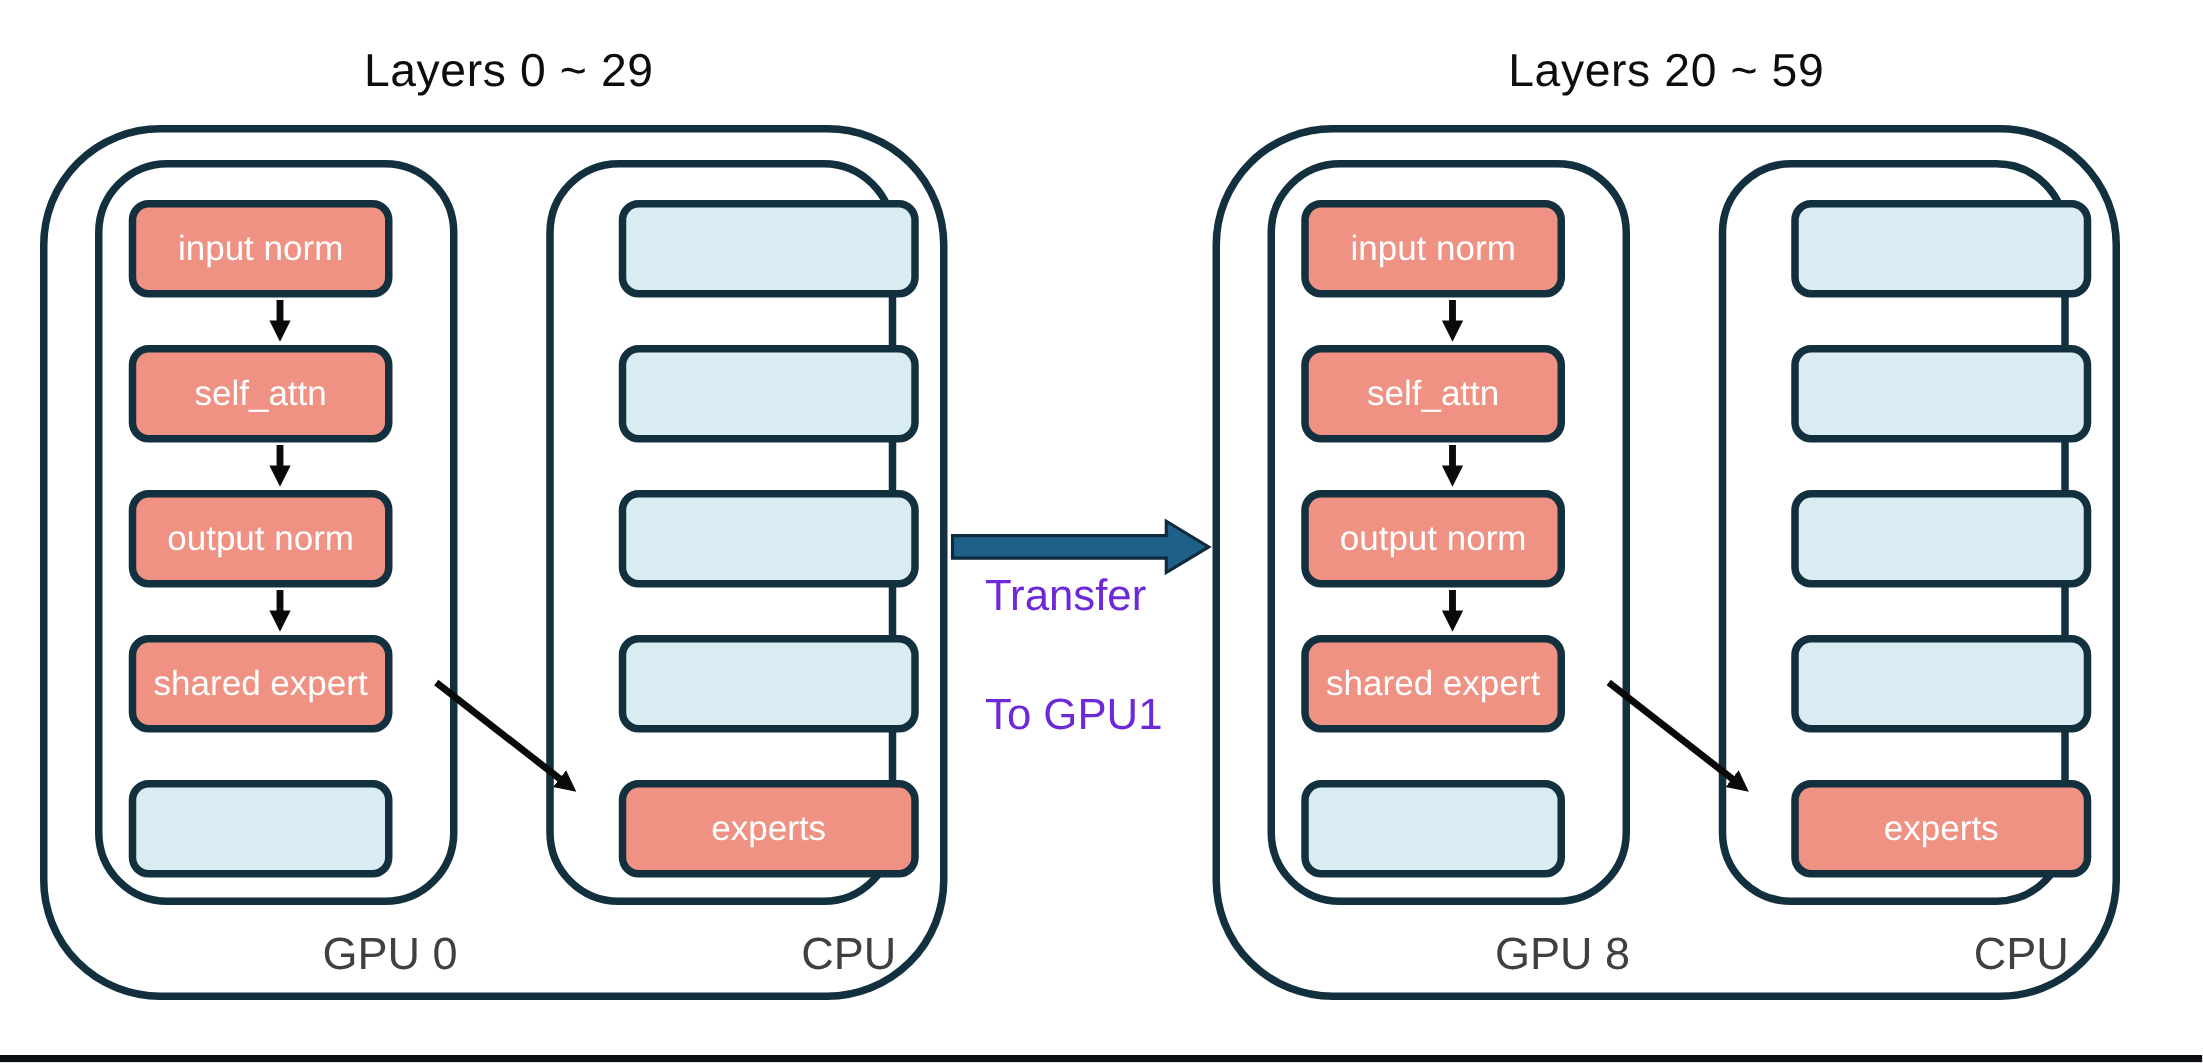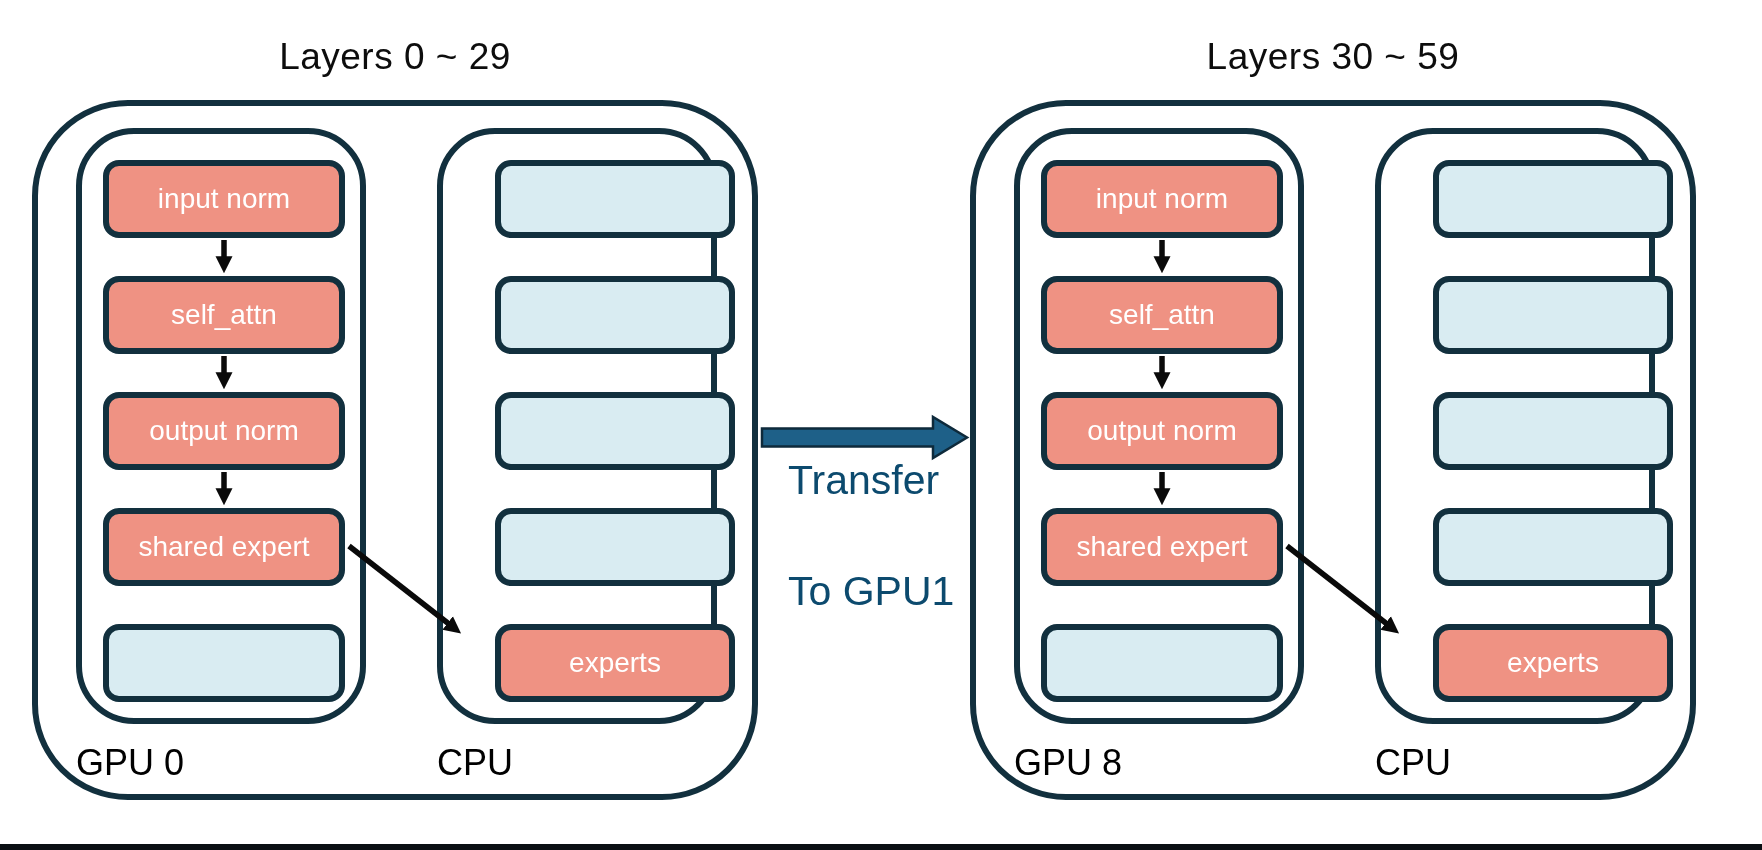--- a/index.html
+++ b/index.html
@@ -37,56 +37,56 @@
   .col-cpu{width:280px;}
   .mbox{
     position:absolute;
     height:78px;
     border:6px solid #12303E;
     border-radius:16px;
     box-sizing:border-box;
     display:flex;align-items:center;justify-content:center;
     font-size:28px;color:#ffffff;
   }
-  .mbox.gpu{width:242px;}
+  .mbox.gpu{width:211px;}
   .mbox.cpu{width:240px;margin-left:40px;}
   .module{background:#EF9283;}
   .empty{background:#D9ECF2;}
   .dev-label{
     position:absolute;
     top:742px;
-    text-align:left;
+    text-align:right;
     font-size:36px;
-    color:#000000;
+    color:#404040;
   }
   .transfer-label{
     position:absolute;
     left:788px;top:453px;
-    font-size:41px;
-    color:#0c4a6e;
+    font-size:35px;
+    color:#6d28d9;
     line-height:1.35;
     white-space:pre;
   }
   .bottom-line{
     position:absolute;
     left:0;top:844px;width:1762px;height:6px;
     background:#0b0f14;
   }
   .overlay{
     position:absolute;left:0;top:0;
     pointer-events:none;
     z-index:10;
   }
 </style>
 </head>
 <body>
 
 <div class="canvas">
 
-  <div class="layers-title" style="left:32px;top:36px;width:726px;">Layers 0 ~ 29</div>
+  <div class="layers-title" style="left:44px;top:36px;width:726px;">Layers 0 ~ 29</div>
 
   <div class="group" style="left:32px;top:100px;"></div>
 
   <div class="column col-gpu" style="left:76px;"></div>
   <div class="column col-cpu" style="left:437px;"></div>
 
   <div class="mbox gpu module" style="left:103px;top:160px;">
     <span>input norm</span>
   </div>
   <div class="mbox gpu module" style="left:103px;top:276px;">
@@ -114,21 +114,21 @@
   <div class="mbox cpu empty" style="left:455px;top:508px;">
     <span></span>
   </div>
   <div class="mbox cpu module" style="left:455px;top:624px;">
     <span>experts</span>
   </div>
 
   <div class="dev-label" style="left:76px;width:290px;">GPU 0</div>
   <div class="dev-label" style="left:437px;width:280px;">CPU</div>
 
-  <div class="layers-title" style="left:970px;top:36px;width:726px;">Layers 30 ~ 59</div>
+  <div class="layers-title" style="left:970px;top:36px;width:726px;">Layers 20 ~ 59</div>
 
   <div class="group" style="left:970px;top:100px;"></div>
 
   <div class="column col-gpu" style="left:1014px;"></div>
   <div class="column col-cpu" style="left:1375px;"></div>
 
   <div class="mbox gpu module" style="left:1041px;top:160px;">
     <span>input norm</span>
   </div>
   <div class="mbox gpu module" style="left:1041px;top:276px;">

